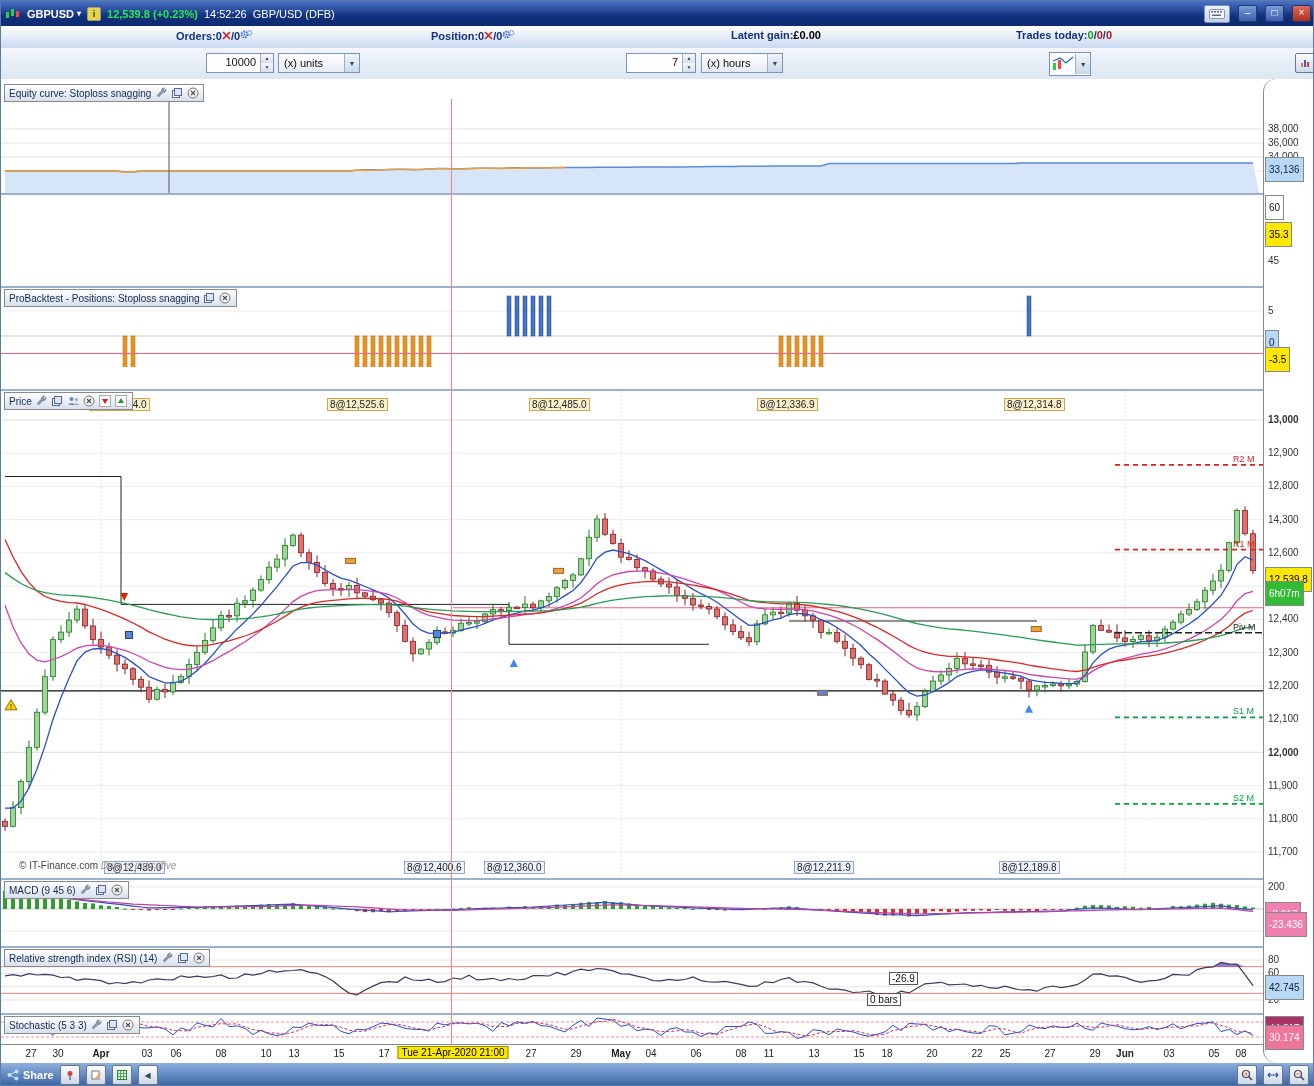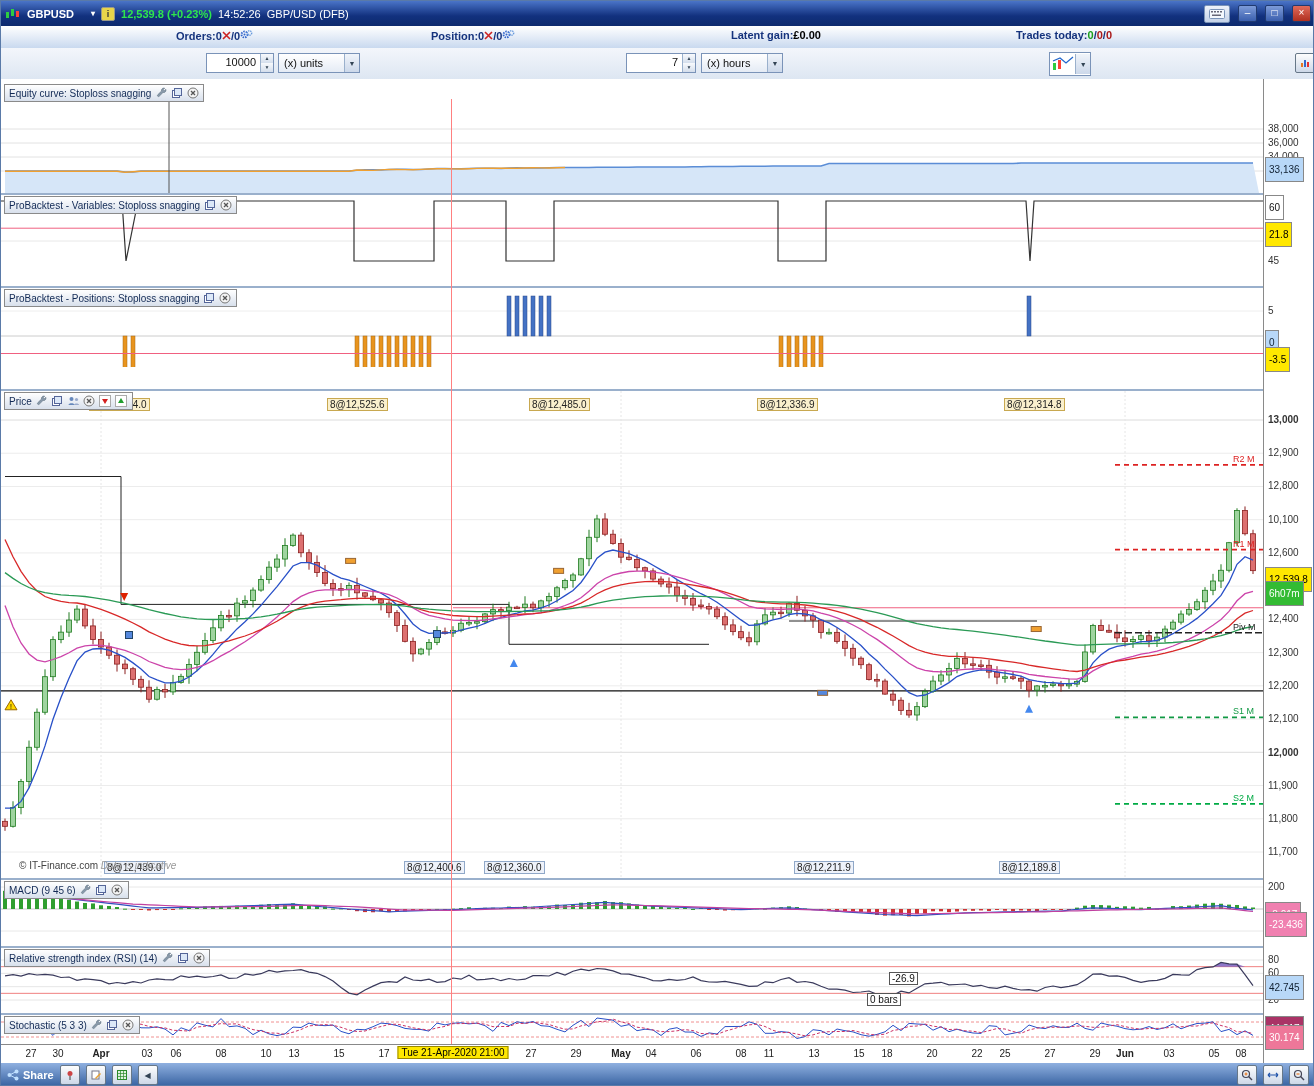--- a/index.html
+++ b/index.html
@@ -1,19 +1,19 @@
 <!DOCTYPE html>
 <html><head>
 <meta charset="utf-8">
 <style>
   html,body{margin:0;padding:0;background:#c6d4e8;font-family:"Liberation Sans",sans-serif;}
   #app{position:relative;width:1314px;height:1086px;background:#fff;overflow:hidden;border:1px solid #5a7aa8;box-sizing:border-box;}
   
   #titlebar{position:absolute;top:0;left:0;width:1314px;height:25px;background:linear-gradient(#4a74c8,#12317e 60%,#0d2a6e);display:flex;align-items:center;color:#fff;font-size:11px;gap:6px;padding:0 4px;box-sizing:border-box;}
-  .tb-symbol{font-weight:bold;display:flex;align-items:center;gap:17px;cursor:pointer;}
+  .tb-symbol{font-weight:bold;display:flex;align-items:center;gap:3px;cursor:pointer;}
   .caret{font-size:8px;}
   .tb-info{width:12px;height:12px;background:#e8d44a;color:#333;font-weight:bold;font-size:9px;text-align:center;line-height:12px;border-radius:2px;border:1px solid #998;cursor:pointer;}
   .tb-price{color:#2ee54e;font-weight:bold;}
   .tb-spacer{flex:1;}
   .winbtn{width:17px;height:15px;background:linear-gradient(#7d9bd8,#3a5fae);border:1px solid #203a70;color:#fff;font-size:10px;line-height:13px;text-align:center;border-radius:2px;cursor:pointer;margin-left:2px;}
   .winbtn.close{background:linear-gradient(#e06a5a,#b03020);}
   .kbd{width:24px;height:16px;background:linear-gradient(#eef2fa,#c4d2e8);border:1px solid #7a93b8;border-radius:2px;display:inline-flex;align-items:center;justify-content:center;cursor:pointer;}
   
   #infobar{position:absolute;top:25px;left:0;width:1314px;height:22px;background:linear-gradient(#ffffff,#c9d9ef);border-bottom:1px solid #9ab0cc;font-size:11px;font-weight:bold;color:#15337d;}
   #infobar .grp{position:absolute;top:3px;display:flex;align-items:center;white-space:nowrap;}
@@ -27,21 +27,21 @@
   .dd{position:absolute;top:5px;height:20px;background:linear-gradient(#ffffff,#e4ebf5);border:1px solid #7a93b8;display:flex;align-items:center;font-size:11px;color:#111;justify-content:space-between;cursor:pointer;box-sizing:border-box;padding-left:5px;}
   .dd-arrow{width:14px;height:100%;border-left:1px solid #9ab0cc;display:flex;align-items:center;justify-content:center;font-size:7px;background:linear-gradient(#f0f4fa,#ccd8ea);color:#345;}
   .chartbtn{position:absolute;top:4px;height:22px;background:#fff;border:1px solid #7a93b8;display:flex;align-items:center;cursor:pointer;}
   
   #chart-region{position:absolute;top:78px;left:0;width:1314px;height:984px;background:#fff;}
   .panel{position:absolute;left:0;width:1262px;background:#fff;overflow:hidden;}
   .psep{position:absolute;left:0;width:1262px;height:2px;background:#9ab0cc;}
   .ptab{position:absolute;top:1px;left:3px;display:flex;align-items:center;gap:3px;background:linear-gradient(#ffffff,#d8e0ec);border:1px solid #8a8a8a;padding:1px 4px;font-size:10px;color:#122a55;height:14px;z-index:3;white-space:nowrap;}
   .picon{width:13px;height:13px;display:inline-flex;align-items:center;justify-content:center;cursor:pointer;}
   .cv{position:absolute;top:0;left:0;}
-  #axis-col{position:absolute;left:1262px;top:0;width:52px;height:984px;background:#fff;border-left:1px solid #8a8a8a;box-sizing:border-box;}
+  #axis-col{position:absolute;left:1262px;top:0;width:52px;height:984px;background:#fff;border-left:1px solid #8a8a8a;box-sizing:border-box;border-radius:13px;}
   .alab{position:absolute;left:4px;font-size:10px;color:#333;line-height:12px;white-space:nowrap;}
   .ab{font-weight:bold;}
   .abadge{position:absolute;left:1px;font-size:10px;line-height:11px;padding:6px 3px;border:1px solid #888;white-space:nowrap;}
   #crosshair{position:absolute;left:450px;top:20px;width:1px;height:945px;background:#ff8080;z-index:4;pointer-events:none;}
   .tradelab{position:absolute;font-size:10px;padding:0 2px;border:1px solid #c8a850;background:#faf0cd;color:#222;white-space:nowrap;z-index:2;}
   .tradelab.bot{background:#eef2fa;border-color:#90a8c8;}
   #copyright{position:absolute;left:18px;top:469px;font-size:10px;color:#444;z-index:2;}
   #copyright .dim{color:#999;font-style:italic;}
   .rsi-ann{position:absolute;background:#fff;border:1px solid #555;font-size:10px;padding:0 2px;color:#111;z-index:2;}
   #timeaxis{position:absolute;left:0;top:965px;width:1262px;height:19px;background:#fff;border-top:1px solid #888;}
@@ -200,42 +200,20 @@
         <span class="picon">
             <svg width="12" height="12">
               <circle cx="6" cy="6" r="5" fill="#f4f4f4" stroke="#777"></circle>
               <path d="M4 4l4 4M8 4l-4 4" stroke="#555" stroke-width="1.3"></path>
             </svg>
           </span>
       </div>
     </div>
     <div class="psep" style="top:114px"></div>
 
-    <div class="panel" id="p-variables" style="top:116px;height:91px">
-      <svg id="svg-variables" class="cv" width="1262" height="91">
-          <line x1="0" x2="1262" y1="46" y2="46" stroke="#e8e8e8"></line>
-          <line x1="0" x2="1262" y1="33.19999999999999" y2="33.19999999999999" stroke="#f06080" stroke-width="1"></line>
-          <path d="M0.0 6.0L121.0 6.0L125.0 66.0L137.0 6.0L353.0 6.0L353.0 66.0L433.0 66.0L433.0 6.0L505.0 6.0L505.0 66.0L553.0 66.0L553.0 6.0L777.0 6.0L777.0 66.0L825.0 66.0L825.0 6.0L1025.0 6.0L1029.0 66.0L1033.0 6.0L1262.0 6.0" fill="none" stroke="#333" stroke-width="1.2"></path>
-        </svg>
-      <div class="ptab">
-        <span>ProBacktest - Variables: Stoploss snagging</span>
-        <span class="picon">
-            <svg width="12" height="12">
-              <rect x="1.5" y="3.5" width="7" height="7" fill="#fff" stroke="#556699"></rect>
-              <rect x="3.5" y="1.5" width="7" height="7" fill="#dce8f8" stroke="#556699"></rect>
-            </svg>
-          </span>
-        <span class="picon">
-            <svg width="12" height="12">
-              <circle cx="6" cy="6" r="5" fill="#f4f4f4" stroke="#777"></circle>
-              <path d="M4 4l4 4M8 4l-4 4" stroke="#555" stroke-width="1.3"></path>
-            </svg>
-          </span>
-      </div>
-    </div>
     <div class="psep" style="top:207px"></div>
 
     <div class="panel" id="p-positions" style="top:209px;height:79px">
       <svg id="svg-positions" class="cv" width="1262" height="101">
           <line x1="0" x2="1262" y1="23" y2="23" stroke="#eee"></line>
           <line x1="0" x2="1262" y1="48" y2="48" stroke="#ccc"></line>
           <rect x="122" y="48" width="4" height="40" fill="#e8941e" stroke="#a86a10" stroke-width="0.5"></rect>
           <rect x="130" y="48" width="4" height="40" fill="#e8941e" stroke="#a86a10" stroke-width="0.5"></rect>
           <rect x="354" y="48" width="4" height="40" fill="#e8941e" stroke="#a86a10" stroke-width="0.5"></rect>
           <rect x="362" y="48" width="4" height="40" fill="#e8941e" stroke="#a86a10" stroke-width="0.5"></rect>
@@ -990,28 +968,28 @@
       </div>
     <div id="axis-col">
         <span class="alab" style="top: 44px;">38,000</span>
         <span class="alab" style="top: 58px;">36,000</span>
         <span class="alab" style="top: 72px;">34,000</span>
         <span class="alab" style="top: 86px;">32,000</span>
         <span class="abadge" style="top: 78px; background: rgb(184, 216, 248); color: rgb(17, 34, 51);">33,136</span>
         <span class="alab" style="top: 156px;">50</span>
         <span class="alab" style="top: 176px;">45</span>
         <span class="abadge" style="top: 116px; background: rgb(255, 255, 255); color: rgb(17, 17, 17);">60</span>
-        <span class="abadge" style="top: 143px; background: rgb(255, 232, 0); color: rgb(0, 0, 0);">21.8</span>
+        <span class="abadge" style="top: 143px; background: rgb(255, 232, 0); color: rgb(0, 0, 0);">35.3</span>
         <span class="alab" style="top: 226px;">5</span>
         <span class="abadge" style="top: 251px; background: rgb(184, 216, 248); color: rgb(17, 34, 51);">0</span>
         <span class="abadge" style="top: 268px; background: rgb(255, 232, 0); color: rgb(0, 0, 0);">-3.5</span>
         <span class="alab ab" style="top: 335px;">13,000</span>
         <span class="alab" style="top: 368px;">12,900</span>
         <span class="alab" style="top: 401px;">12,800</span>
-        <span class="alab" style="top: 435px;">10,100</span>
+        <span class="alab" style="top: 435px;">14,300</span>
         <span class="alab" style="top: 468px;">12,600</span>
         <span class="alab" style="top: 501px;">12,500</span>
         <span class="alab" style="top: 534px;">12,400</span>
         <span class="alab" style="top: 568px;">12,300</span>
         <span class="alab" style="top: 601px;">12,200</span>
         <span class="alab" style="top: 634px;">12,100</span>
         <span class="alab ab" style="top: 668px;">12,000</span>
         <span class="alab" style="top: 701px;">11,900</span>
         <span class="alab" style="top: 734px;">11,800</span>
         <span class="alab" style="top: 767px;">11,700</span>

